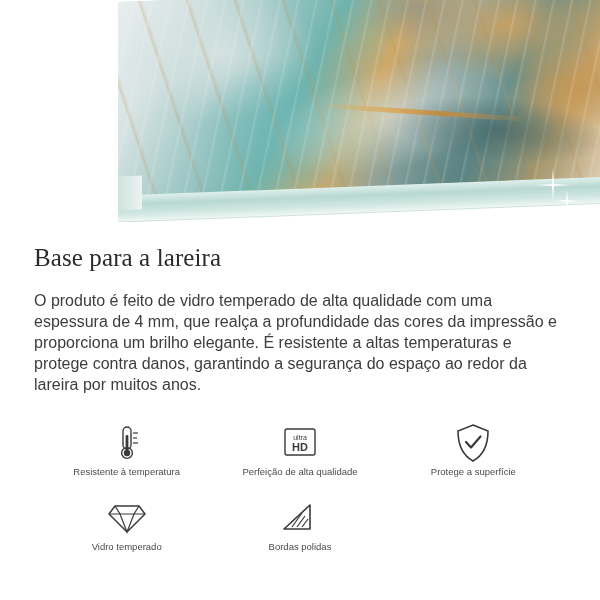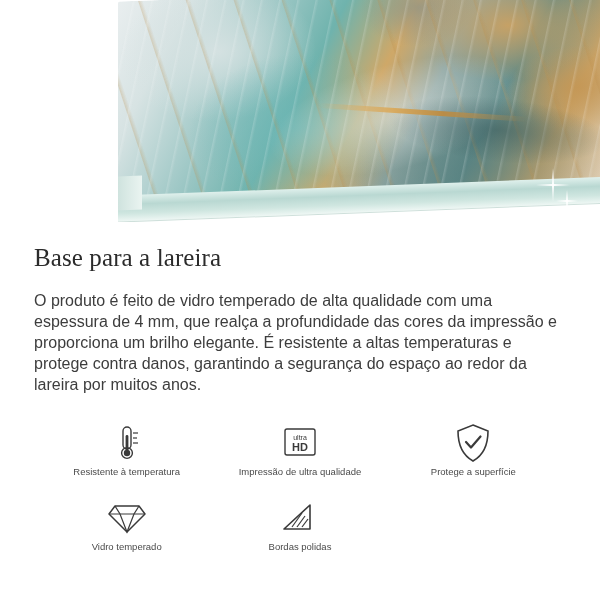--- a/index.html
+++ b/index.html
@@ -243,21 +243,21 @@
       </div>
 
       <div class="feature">
         <div class="ico">
           <svg width="38" height="38" viewBox="0 0 38 38">
             <rect x="4" y="5" width="30" height="26" rx="2" fill="none" stroke="#3a3a3a" stroke-width="1.4"></rect>
             <text x="19" y="16" font-family="Liberation Sans, sans-serif" font-size="7" fill="#3a3a3a" text-anchor="middle">ultra</text>
             <text x="19" y="27" font-family="Liberation Sans, sans-serif" font-size="11" font-weight="bold" fill="#3a3a3a" text-anchor="middle">HD</text>
           </svg>
         </div>
-        <div class="cap">Impressão de ultra qualidade</div>
+        <div class="cap">Perfeição de alta qualidade</div>
       </div>
 
       <div class="feature">
         <div class="ico">
           <svg width="38" height="42" viewBox="0 0 38 42">
             <path d="M19 3 L34 9 C34 24 28 34 19 39 C10 34 4 24 4 9 Z" fill="none" stroke="#3a3a3a" stroke-width="1.6"></path>
             <path d="M12 20 L17 25.5 L26.5 14.5" fill="none" stroke="#3a3a3a" stroke-width="2.2" stroke-linecap="round" stroke-linejoin="round"></path>
           </svg>
         </div>
         <div class="cap">Protege a superfície</div>

